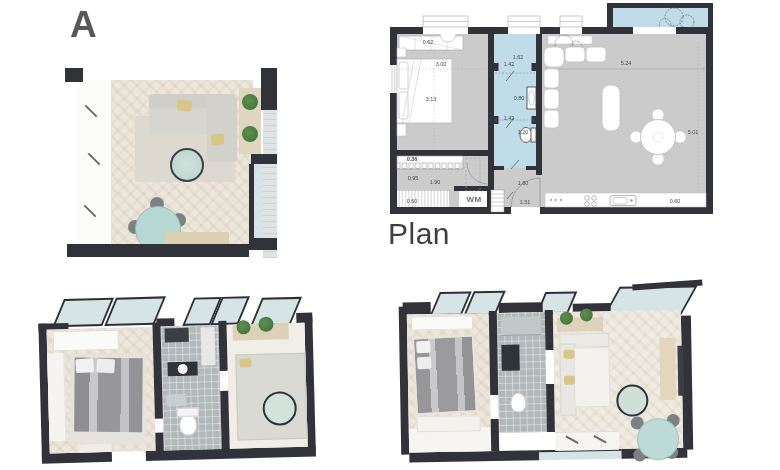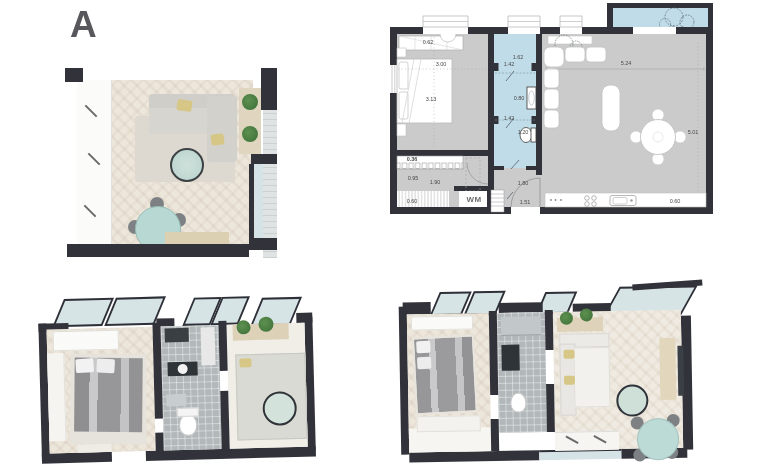--- a/index.html
+++ b/index.html
@@ -273,20 +273,21 @@
       <span class="dim bold" style="left:24px;top:157px;">0.36</span>
       <span class="dim" style="left:25px;top:176px;">0.95</span>
       <span class="dim" style="left:47px;top:180px;">1.90</span>
       <span class="dim" style="left:24px;top:199px;">0.60</span>
       <span class="dim" style="left:135px;top:181px;">1.80</span>
       <span class="dim" style="left:137px;top:200px;">1.51</span>
       <span class="dim" style="left:287px;top:199px;">0.60</span>
       <span class="dim wm" style="left:86px;top:197px;">WM</span>
     </div>
 
+    <div class="abs" id="plan-label">Plan</div>
   </div>
 
   <div class="abs" id="render-bedbath">
 
     <div class="pane" style="left:20px;top:0;width:46px;"></div>
     <div class="pane" style="left:72px;top:0;width:46px;"></div>
     <div class="pane" style="left:150px;top:2px;width:24px;"></div>
     <div class="pane" style="left:178px;top:2px;width:24px;"></div>
     <div class="pane" style="left:218px;top:4px;width:36px;"></div>
 

